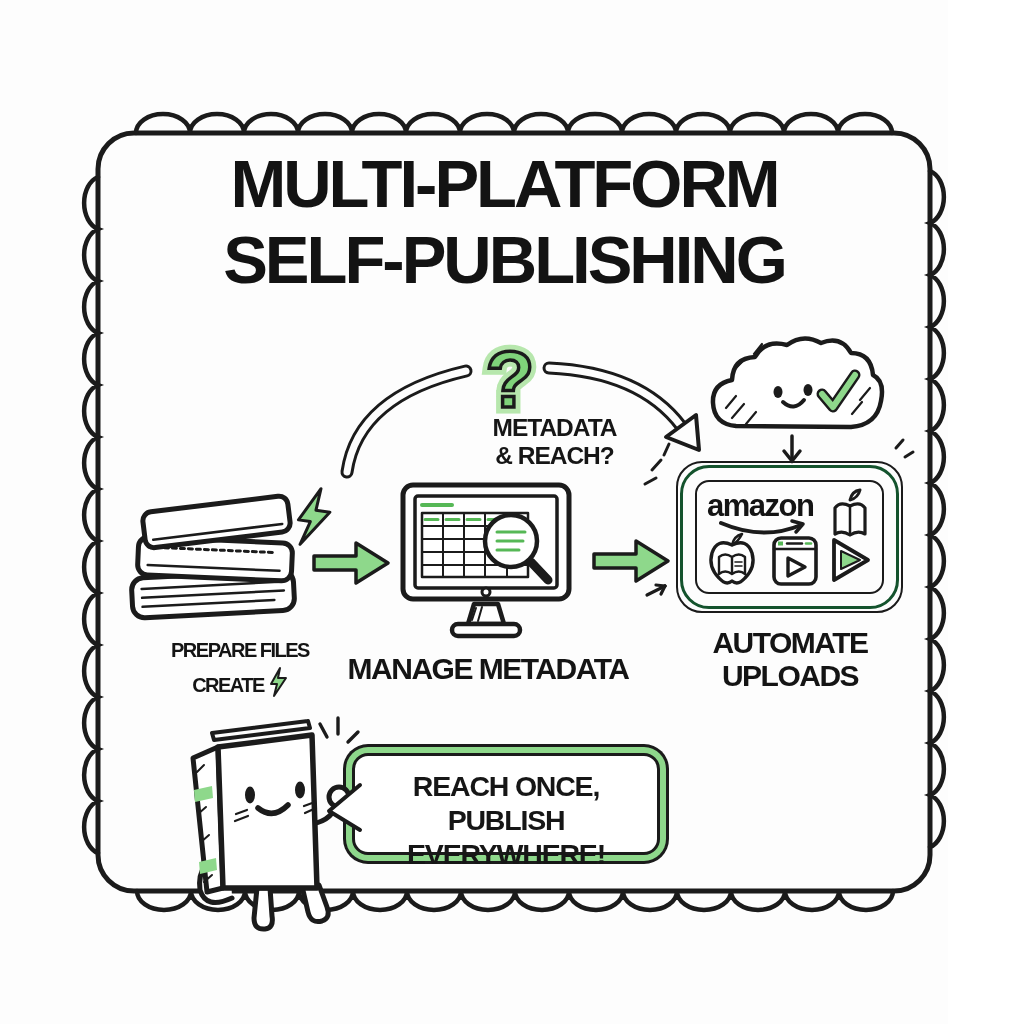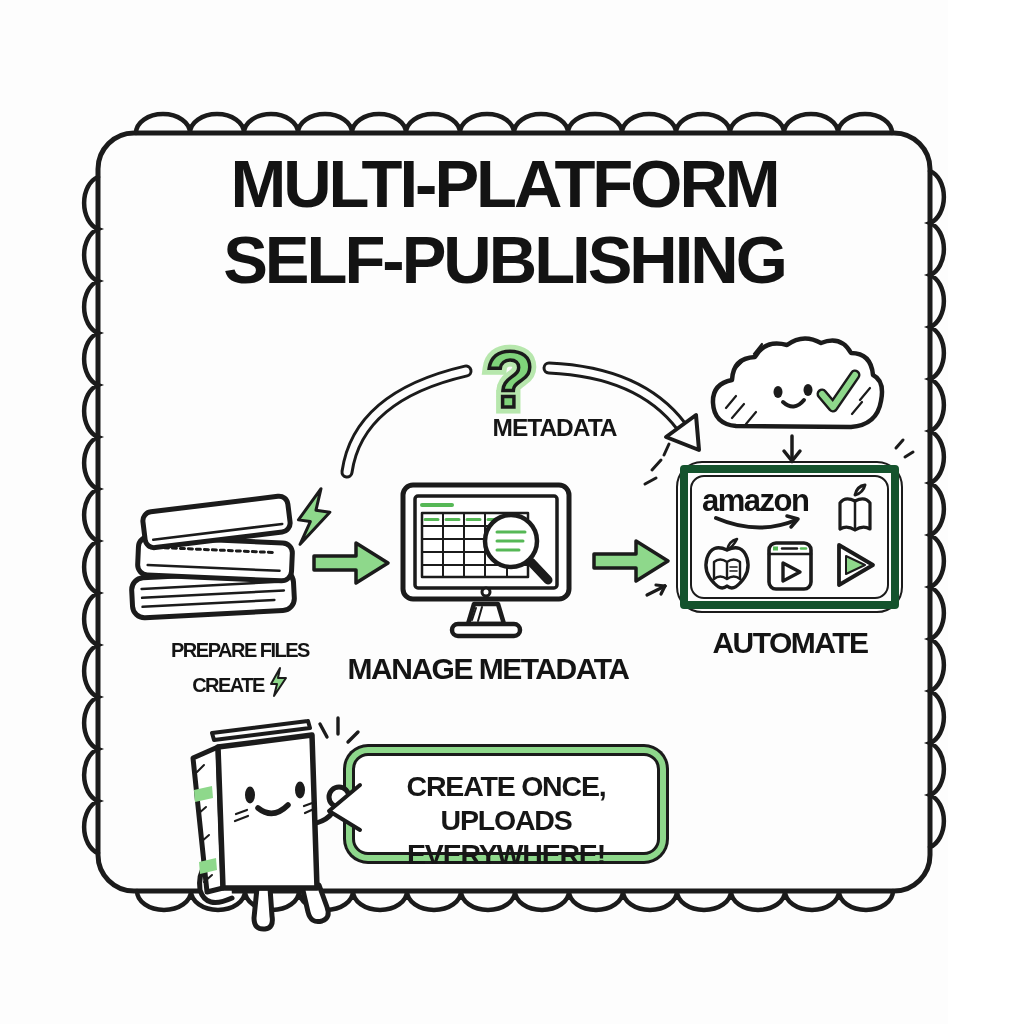--- a/index.html
+++ b/index.html
@@ -17,21 +17,21 @@
   .qwrap span{position:absolute;left:0;top:0;width:100%;font-size:80px;font-weight:bold;line-height:96px;}
   .q-halo{color:#b7e7ad;-webkit-text-stroke:13px #b7e7ad;}
   .q-main{color:#7fd37a;-webkit-text-stroke:3.5px #1b1b1b;}
   .caption{left:452px;top:414px;width:205px;text-align:center;font-size:24.5px;font-weight:bold;letter-spacing:-1px;line-height:28px;}
   .lbl{font-weight:bold;text-align:center;letter-spacing:-1.5px;color:#141414;}
   .lbl-prepare{left:105px;top:634px;width:270px;font-size:20px;line-height:33px;}
   .lbl-manage{left:340px;top:652px;width:296px;font-size:30px;}
   .lbl-automate{left:677px;top:626px;width:226px;font-size:30px;line-height:33px;}
   .bolt-inline{display:inline-block;vertical-align:-5px;margin-left:5px;}
   .panel-outer{left:676px;top:461px;width:227px;height:152px;border:2.5px solid #1b1b1b;border-radius:26px;padding:2px;box-sizing:border-box;z-index:3;}
-  .panel-mid{border:8px solid #14532d;border-radius:4px;height:100%;box-sizing:border-box;padding:2px;}
+  .panel-mid{border:3px solid #14532d;border-radius:29px;height:100%;box-sizing:border-box;padding:12px;}
   .panel-inner{border:2.5px solid #1b1b1b;border-radius:14px;height:100%;box-sizing:border-box;position:relative;}
   .amazon-block{position:absolute;left:10px;top:8px;}
   .amazon-word{font-size:31px;font-weight:bold;letter-spacing:-1.5px;color:#141414;line-height:32px;}
   .bubble{
     left:352px;top:753px;width:308px;height:102px;background:#fff;
     border:3px solid #1b1b1b;border-radius:16px;box-shadow:0 0 0 6px #8ed88b,0 0 0 9px #1b1b1b;
     box-sizing:border-box;z-index:5;text-align:center;padding-top:13px;
     font-size:28.5px;font-weight:bold;letter-spacing:-1.2px;line-height:34px;
   }
   .z2{z-index:2;} .z3{z-index:3;} .z6{z-index:6;}
@@ -78,20 +78,21 @@
     <div>MULTI-PLATFORM</div>
     <div>SELF-PUBLISHING</div>
   </div>
 
   <div class="abs qwrap z2">
     <span class="q-halo">?</span>
     <span class="q-main">?</span>
   </div>
   <div class="abs caption z2">
     <div>METADATA</div>
+    <div>&amp; REACH?</div>
   </div>
 
   <svg class="abs z3" style="left:124px;top:474px" width="184" height="152" viewBox="0 0 184 152" fill="none" stroke="#1b1b1b" stroke-linejoin="round" stroke-linecap="round">
     <g transform="rotate(-3 92 120)">
       <rect x="8" y="100" width="162" height="40" rx="12" fill="#fff" stroke-width="5"></rect>
       <path d="M18,111 H160 M18,120 H160 M18,129 H150" stroke-width="2.5"></path>
     </g>
     <g transform="rotate(2.5 92 85)">
       <rect x="14" y="66" width="154" height="38" rx="10" fill="#fff" stroke-width="5"></rect>
       <path d="M24,76 H150" stroke-width="3" stroke-dasharray="4 4"></path>
@@ -191,20 +192,21 @@
 
   <div class="abs lbl lbl-prepare z3">
     <div>PREPARE FILES</div>
     <div><span>CREATE</span><svg class="bolt-inline" width="19" height="30" viewBox="0 0 19 30">
           <polygon points="11,1 2,17 8,17 5,29 17,11 9,11" fill="#8ed88b" stroke="#1b1b1b" stroke-width="2" stroke-linejoin="round"></polygon>
         </svg></div>
   </div>
   <div class="abs lbl lbl-manage z3">MANAGE METADATA</div>
   <div class="abs lbl lbl-automate z3">
     <div>AUTOMATE</div>
+    <div>UPLOADS</div>
   </div>
 
   <svg class="abs z6" style="left:152px;top:702px" width="290" height="252" viewBox="0 0 290 252" fill="none" stroke="#1b1b1b" stroke-linejoin="round" stroke-linecap="round">
     <g>
       <path d="M78,148 Q44,158 48,188 Q54,208 80,196" stroke-width="5" fill="#fff"></path>
     </g>
     <g>
       <path d="M105,186 L102,216 Q102,228 113,227 Q122,226 120,214 L118,186 Z" fill="#fff" stroke-width="5"></path>
       <path d="M150,184 L156,210 Q159,222 170,219 Q179,216 175,205 L167,183 Z" fill="#fff" stroke-width="5"></path>
     </g>
@@ -230,20 +232,20 @@
       <path d="M106,106 Q121,118 136,103" stroke-width="5.5"></path>
       <path d="M84,112 L95,108 M83,119 L96,114" stroke-width="2.2"></path>
       <path d="M152,104 L163,100 M153,111 L164,106" stroke-width="2.2"></path>
     </g>
     <g stroke-width="3.4">
       <path d="M175,35 L168,22 M186,32 L186,16 M196,40 L206,30"></path>
     </g>
   </svg>
 
   <div class="abs bubble">
-    <div>CREATE ONCE, UPLOADS</div>
+    <div>REACH ONCE, PUBLISH</div>
     <div>EVERYWHERE!</div>
   </div>
   <svg class="abs z6" style="left:324px;top:782px" width="38" height="54" viewBox="0 0 38 54">
     <path d="M36,3 L5,29 L36,48" fill="#ffffff" stroke="#1b1b1b" stroke-width="4" stroke-linejoin="round" stroke-linecap="round"></path>
   </svg>
 
 </div>
 
 </body></html>

